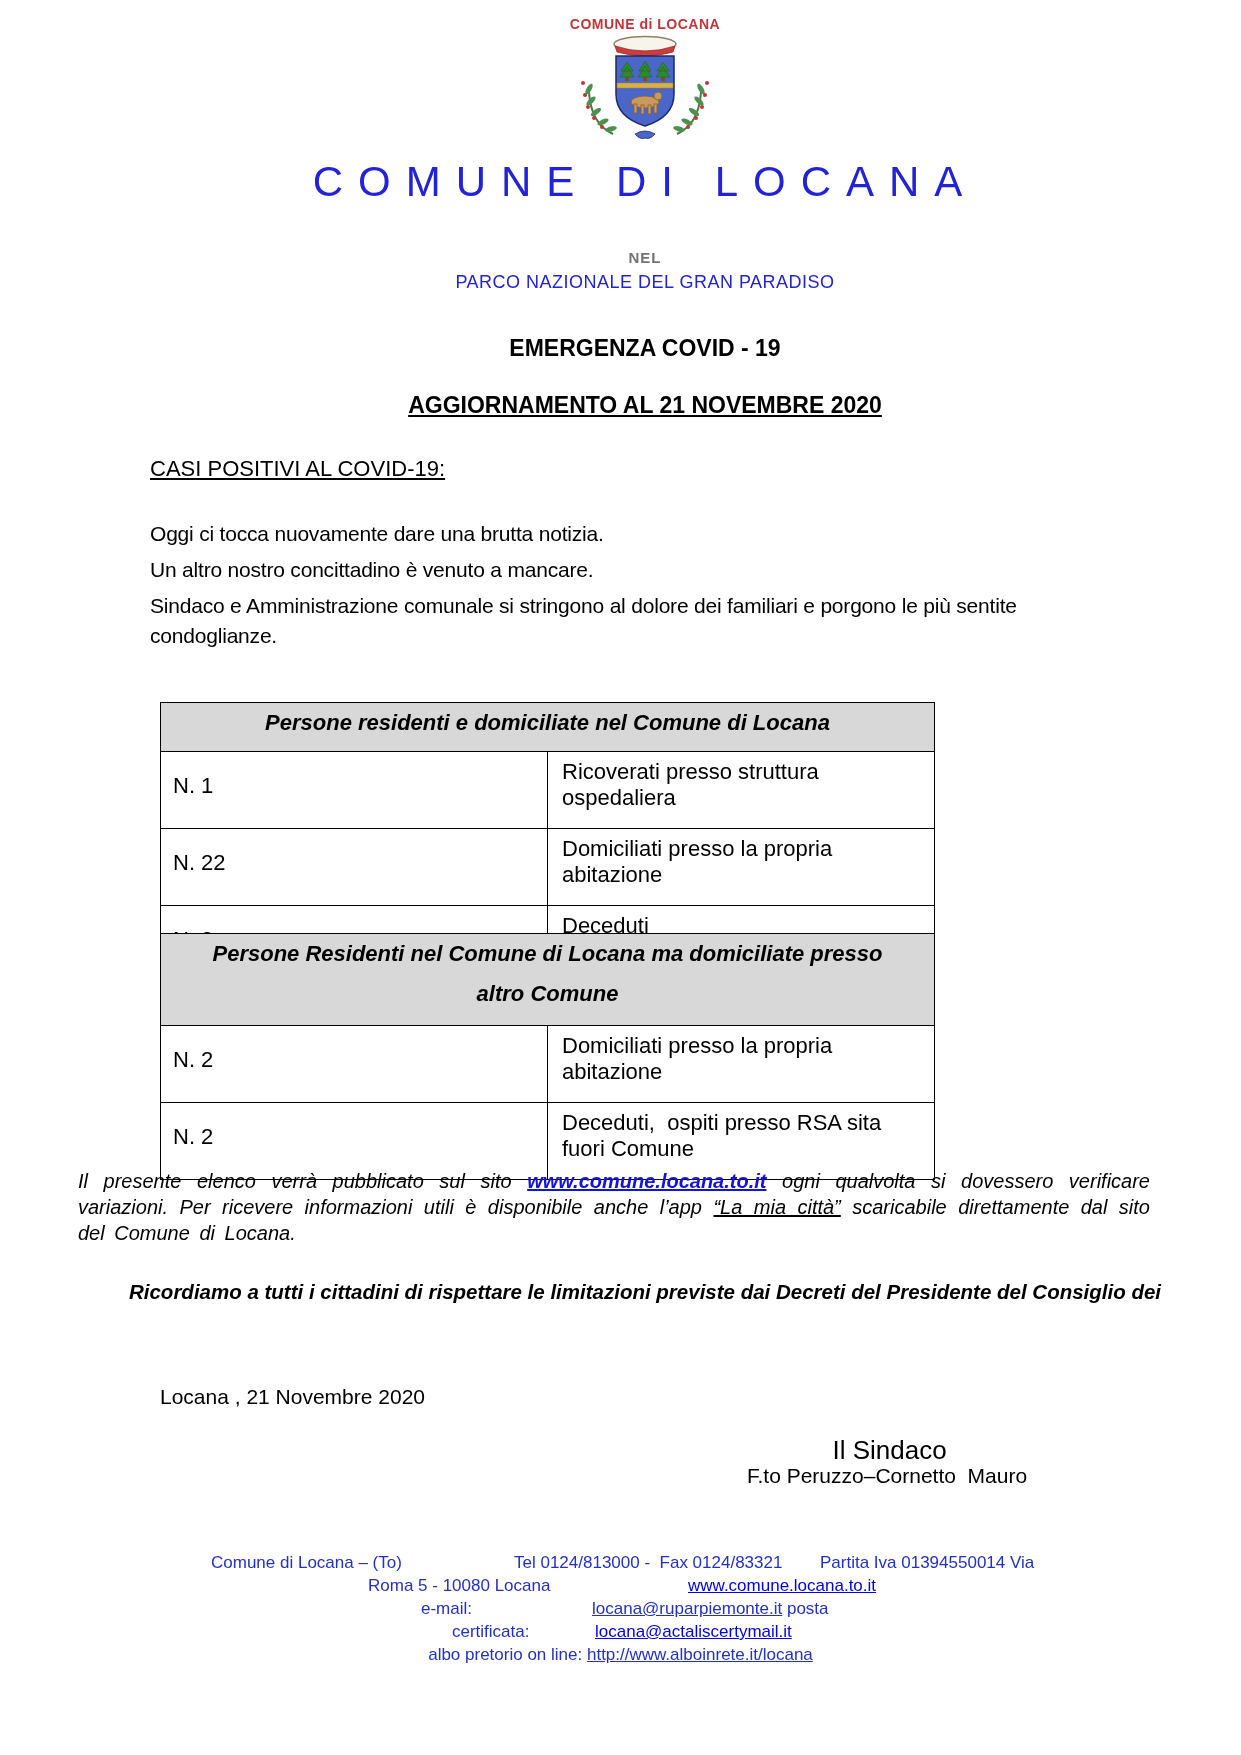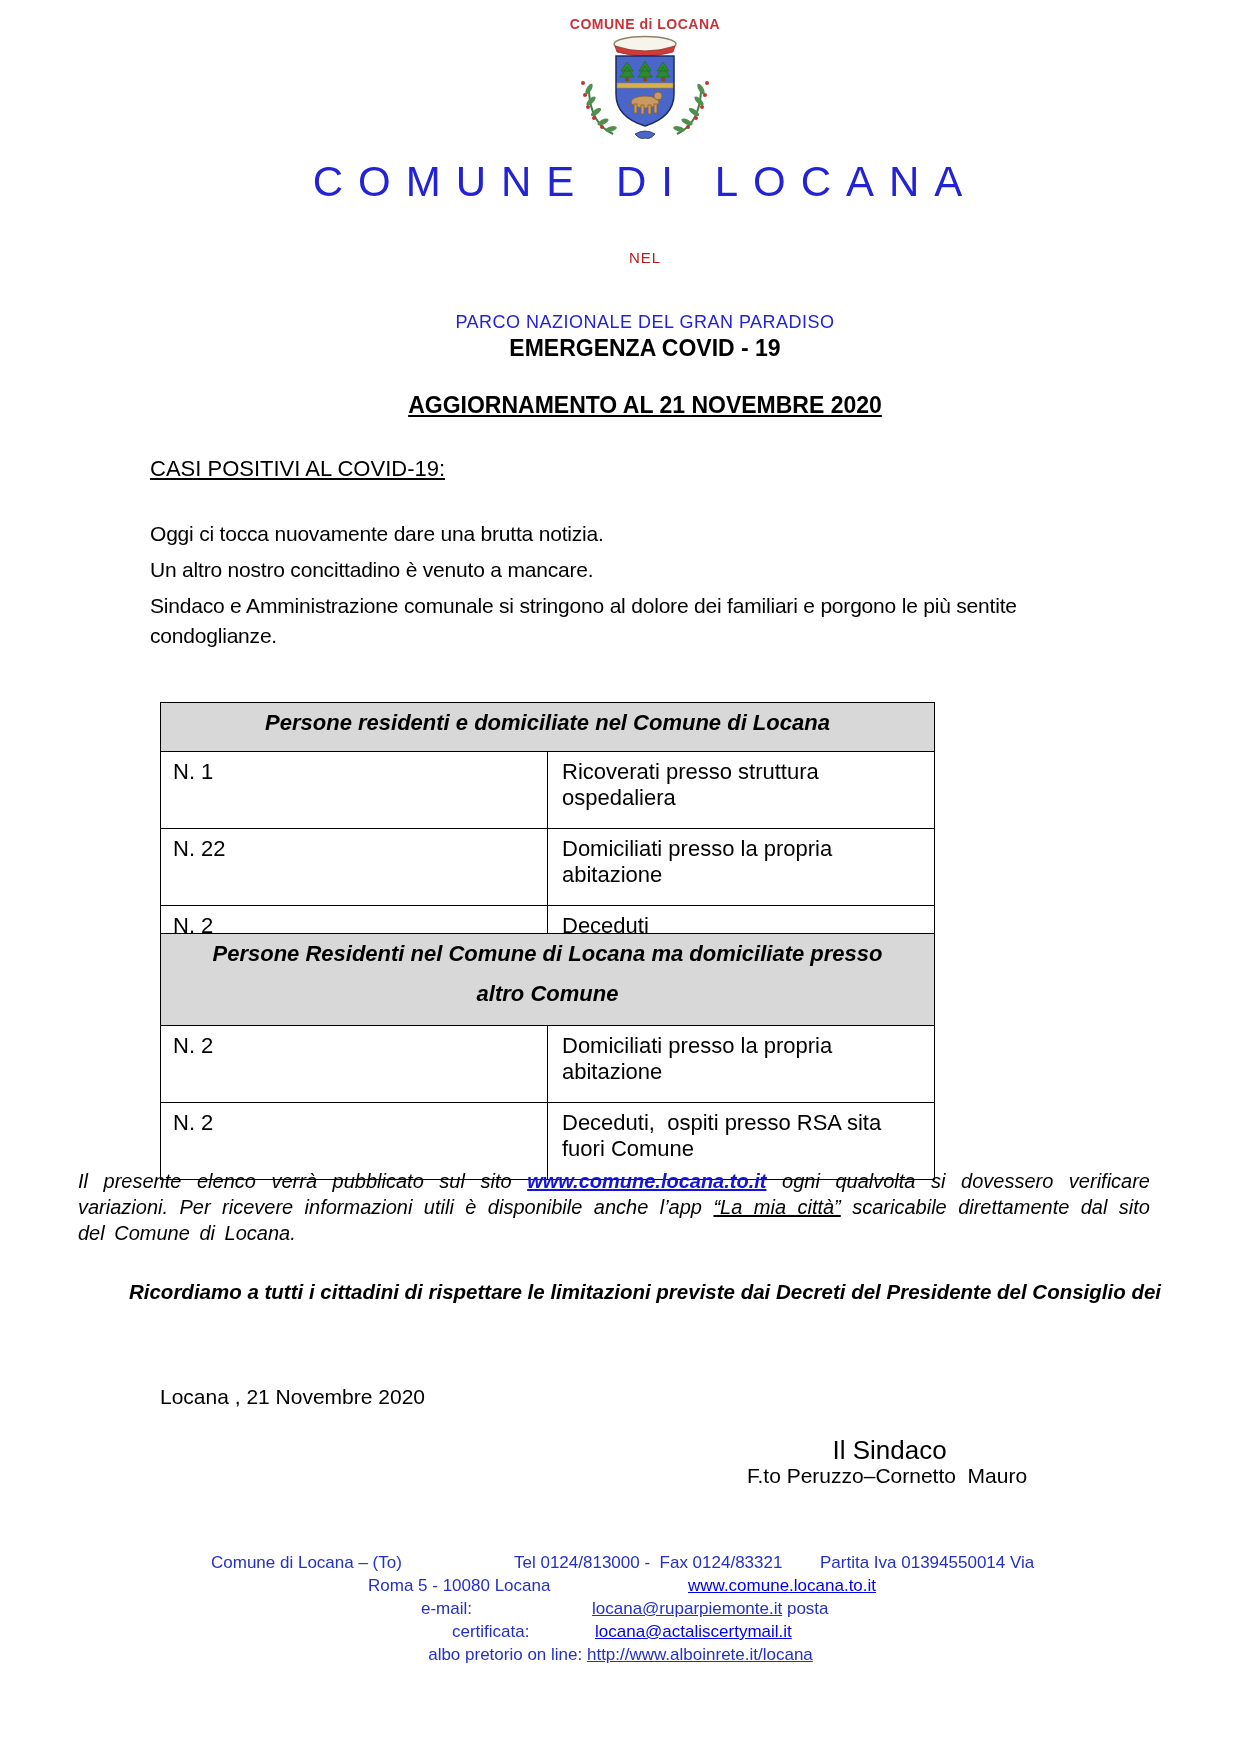--- a/index.html
+++ b/index.html
@@ -15,42 +15,42 @@
   }
   .abs { position:absolute; }
   .centered { left:13px; right:0; text-align:center;padding-left:36px; }
   .pre { white-space:pre-wrap; }
 
   
   .crest-wrap { top:16px; }
   .crest-label { color:#c63338; font-size:14px; font-weight:bold; letter-spacing:0.5px; margin-bottom:2px; }
   .main-title { top:158px; color:#2222d8; font-size:42px; letter-spacing:15px; font-weight:400; }
   .subtitle   { top:212px; color:#2222d8; font-size:23px; letter-spacing:6px; }
-  .nel        { top:249px; color:#b91c1c; font-size:15px; letter-spacing:1px; }
-  .parco      { top:272px; color:#2222d8; font-size:18px; letter-spacing:0.5px;margin-top:40px; }
+  .nel        { top:249px; color:#737373; font-size:15px; letter-spacing:1px;font-weight:bold; }
+  .parco      { top:272px; color:#2222d8; font-size:18px; letter-spacing:0.5px; }
 
   .h-emergenza { top:335px; font-size:23px; font-weight:bold; }
   .h-aggiornamento { top:392px; font-size:23px; font-weight:bold; text-decoration:underline; }
   .h-casi { top:456px; left:150px; font-size:22px; text-decoration:underline; }
 
   .body-p { left:150px; width:1015px; font-size:21px; letter-spacing:-0.2px; }
   .p1 { top:522px; } .p2 { top:558px; } .p3a { top:594px; } .p3b { top:624px; }
 
   table.doc-table { border-collapse:collapse; width:775px; table-layout:fixed; }
   .t1 { top:702px; left:160px; }
   .t2 { top:933px; left:160px; }
   table.doc-table, table.doc-table td { border:1.5px solid #000; }
   td.th-cell {
     background:#d8d8d8; text-align:center;
     font-size:22px; font-weight:bold; font-style:italic;
     padding:7px 8px 15px 8px;
   }
   .t2 td.th-cell { padding-bottom:18px; }
   .th-line2 { margin-top:14px; }
-  td.n-cell { width:150px; vertical-align:top; font-size:22px; padding:7px 6px 17px 12px; }
+  td.n-cell { width:150px; vertical-align:top; font-size:22px; padding:21px 6px 17px 12px; }
   td.desc-cell { vertical-align:top; font-size:22px; padding:7px 6px 17px 14px; }
 
   .notice {
     top:1168px; left:78px; width:1072px;
     font-size:20px; font-style:italic; text-align:justify;
     word-spacing:4px; line-height:26px;
   }
   .notice .site-link { color:#1313e0; font-weight:bold; text-decoration:underline; }
   .notice .app-name { text-decoration:underline; }
 

